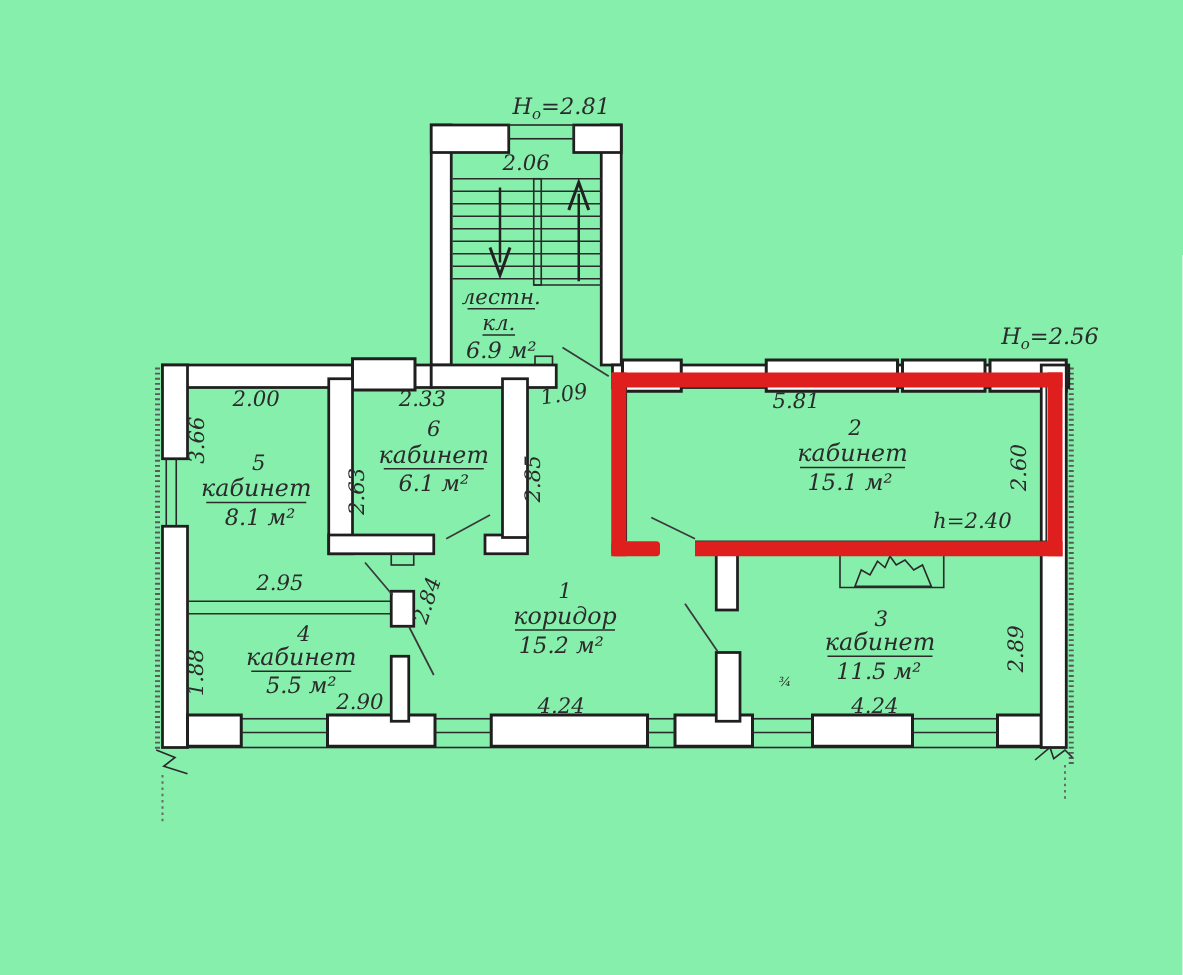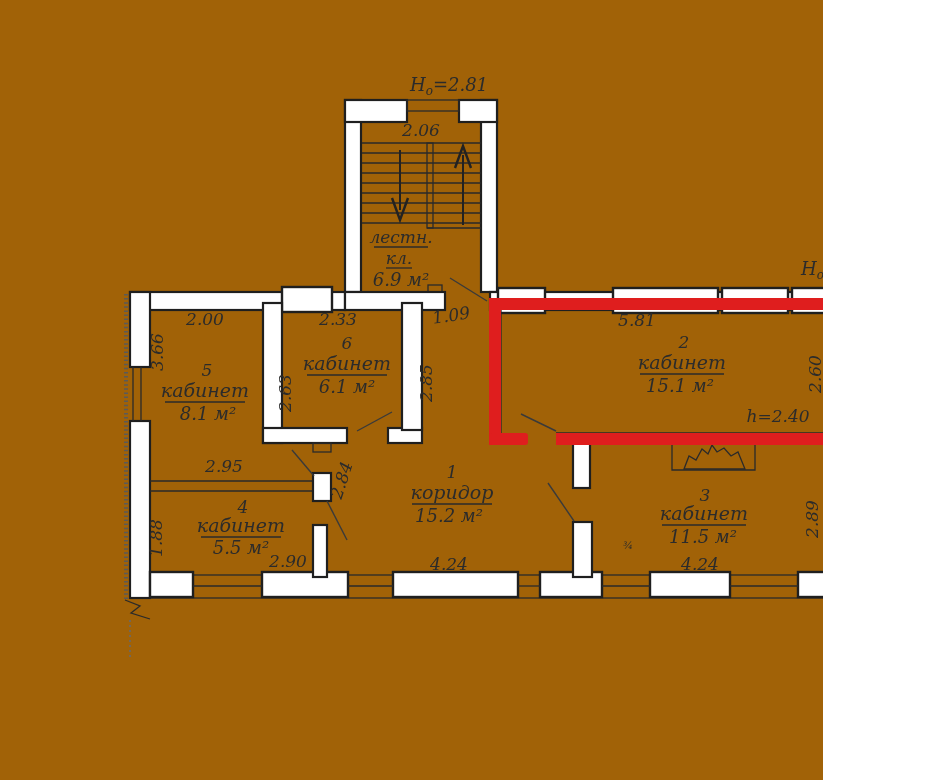--- a/index.html
+++ b/index.html
@@ -1,16 +1,16 @@
 <!DOCTYPE html>
 <html><head>
 <meta charset="utf-8">
 <style>
   html,body{margin:0;padding:0;background:#ffffff;}
-  .stage{width:823px;height:780px;position:relative;background:#a16207;overflow:hidden;}
+  .stage{width:946px;height:780px;position:relative;background:#86efac;overflow:hidden;}
   svg{position:absolute;left:0;top:0;}
   text{font-family:"DejaVu Serif","Liberation Serif",serif;font-style:italic;fill:#2b2b2b;}
   .wall{fill:#ffffff;stroke:#1f1f1f;stroke-width:2.2;}
   .pier{fill:#ffffff;stroke:#1f1f1f;stroke-width:2.4;}
   .thin{stroke:#2a2a2a;stroke-width:1.3;fill:none;}
   .swing{stroke:#3a3a3a;stroke-width:1.4;fill:none;}
   .hatch{stroke:#5a5a5a;stroke-width:4;stroke-dasharray:1.5,2.6;fill:none;}
   .dots{stroke:#6a6a6a;stroke-width:1.6;stroke-dasharray:2,3;fill:none;}
   .redband{fill:#df1e1e;}
   .rname{font-size:19px;}

